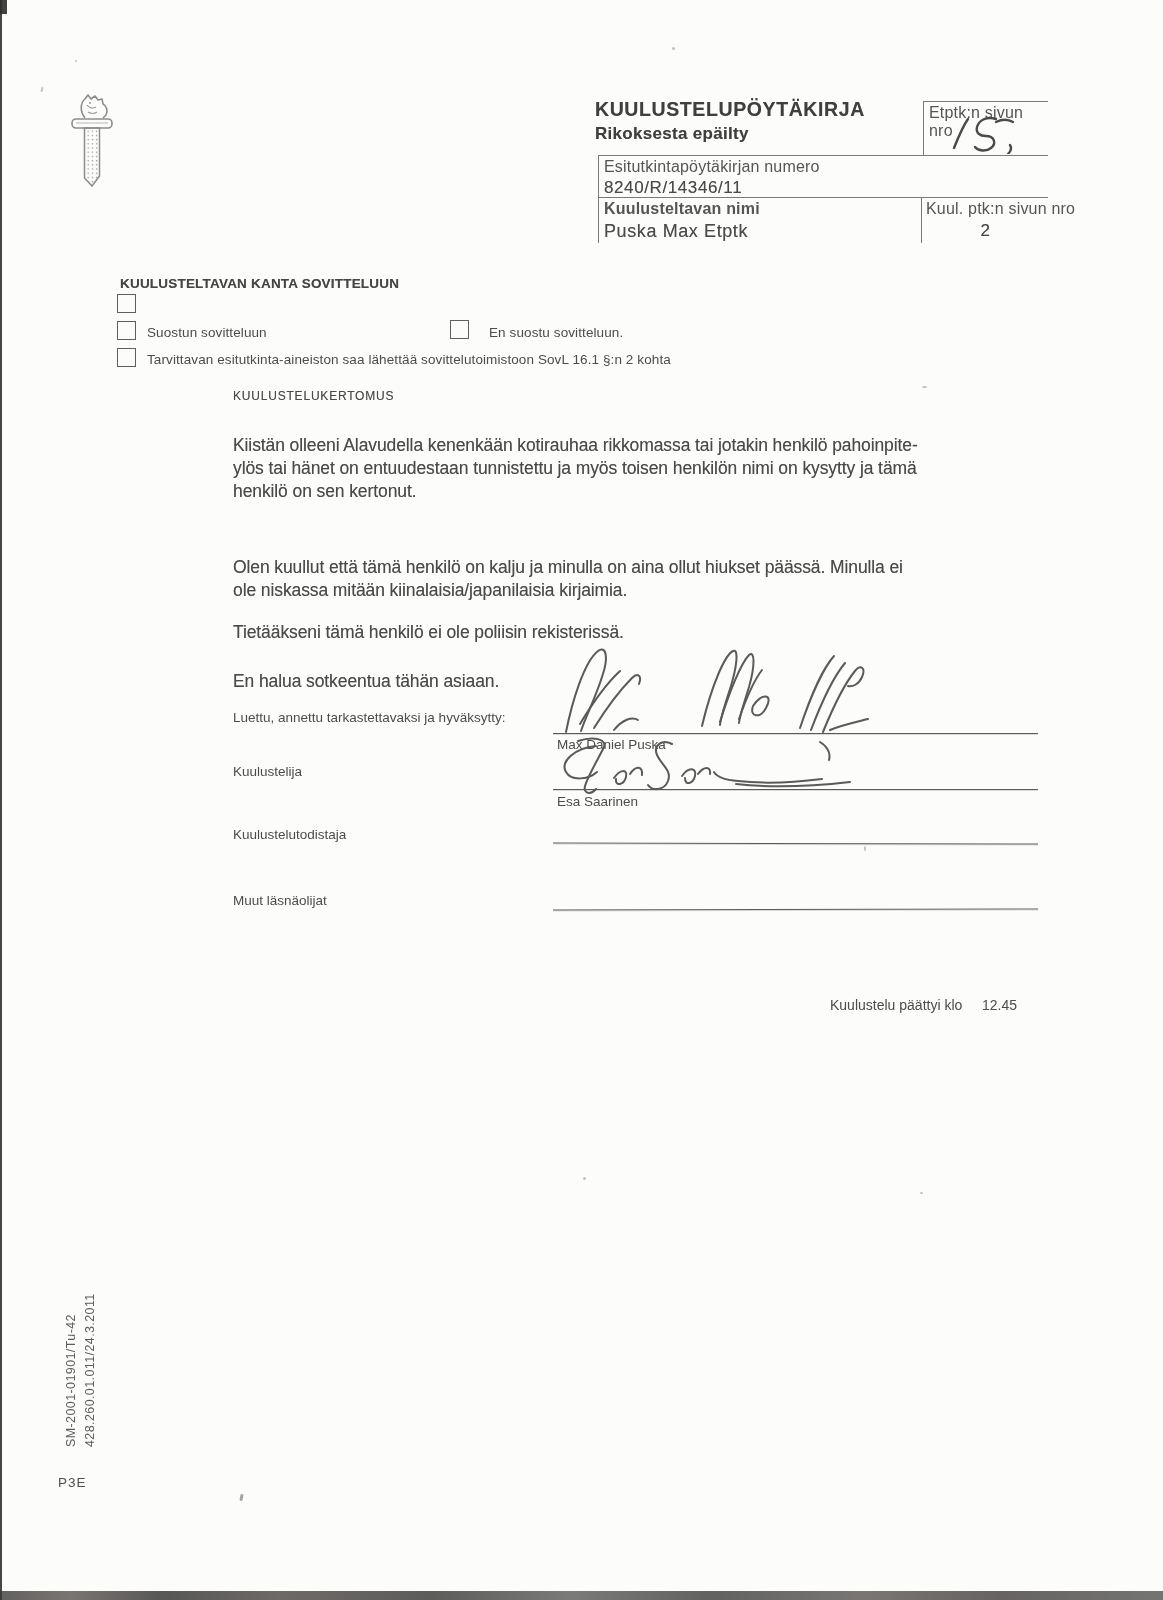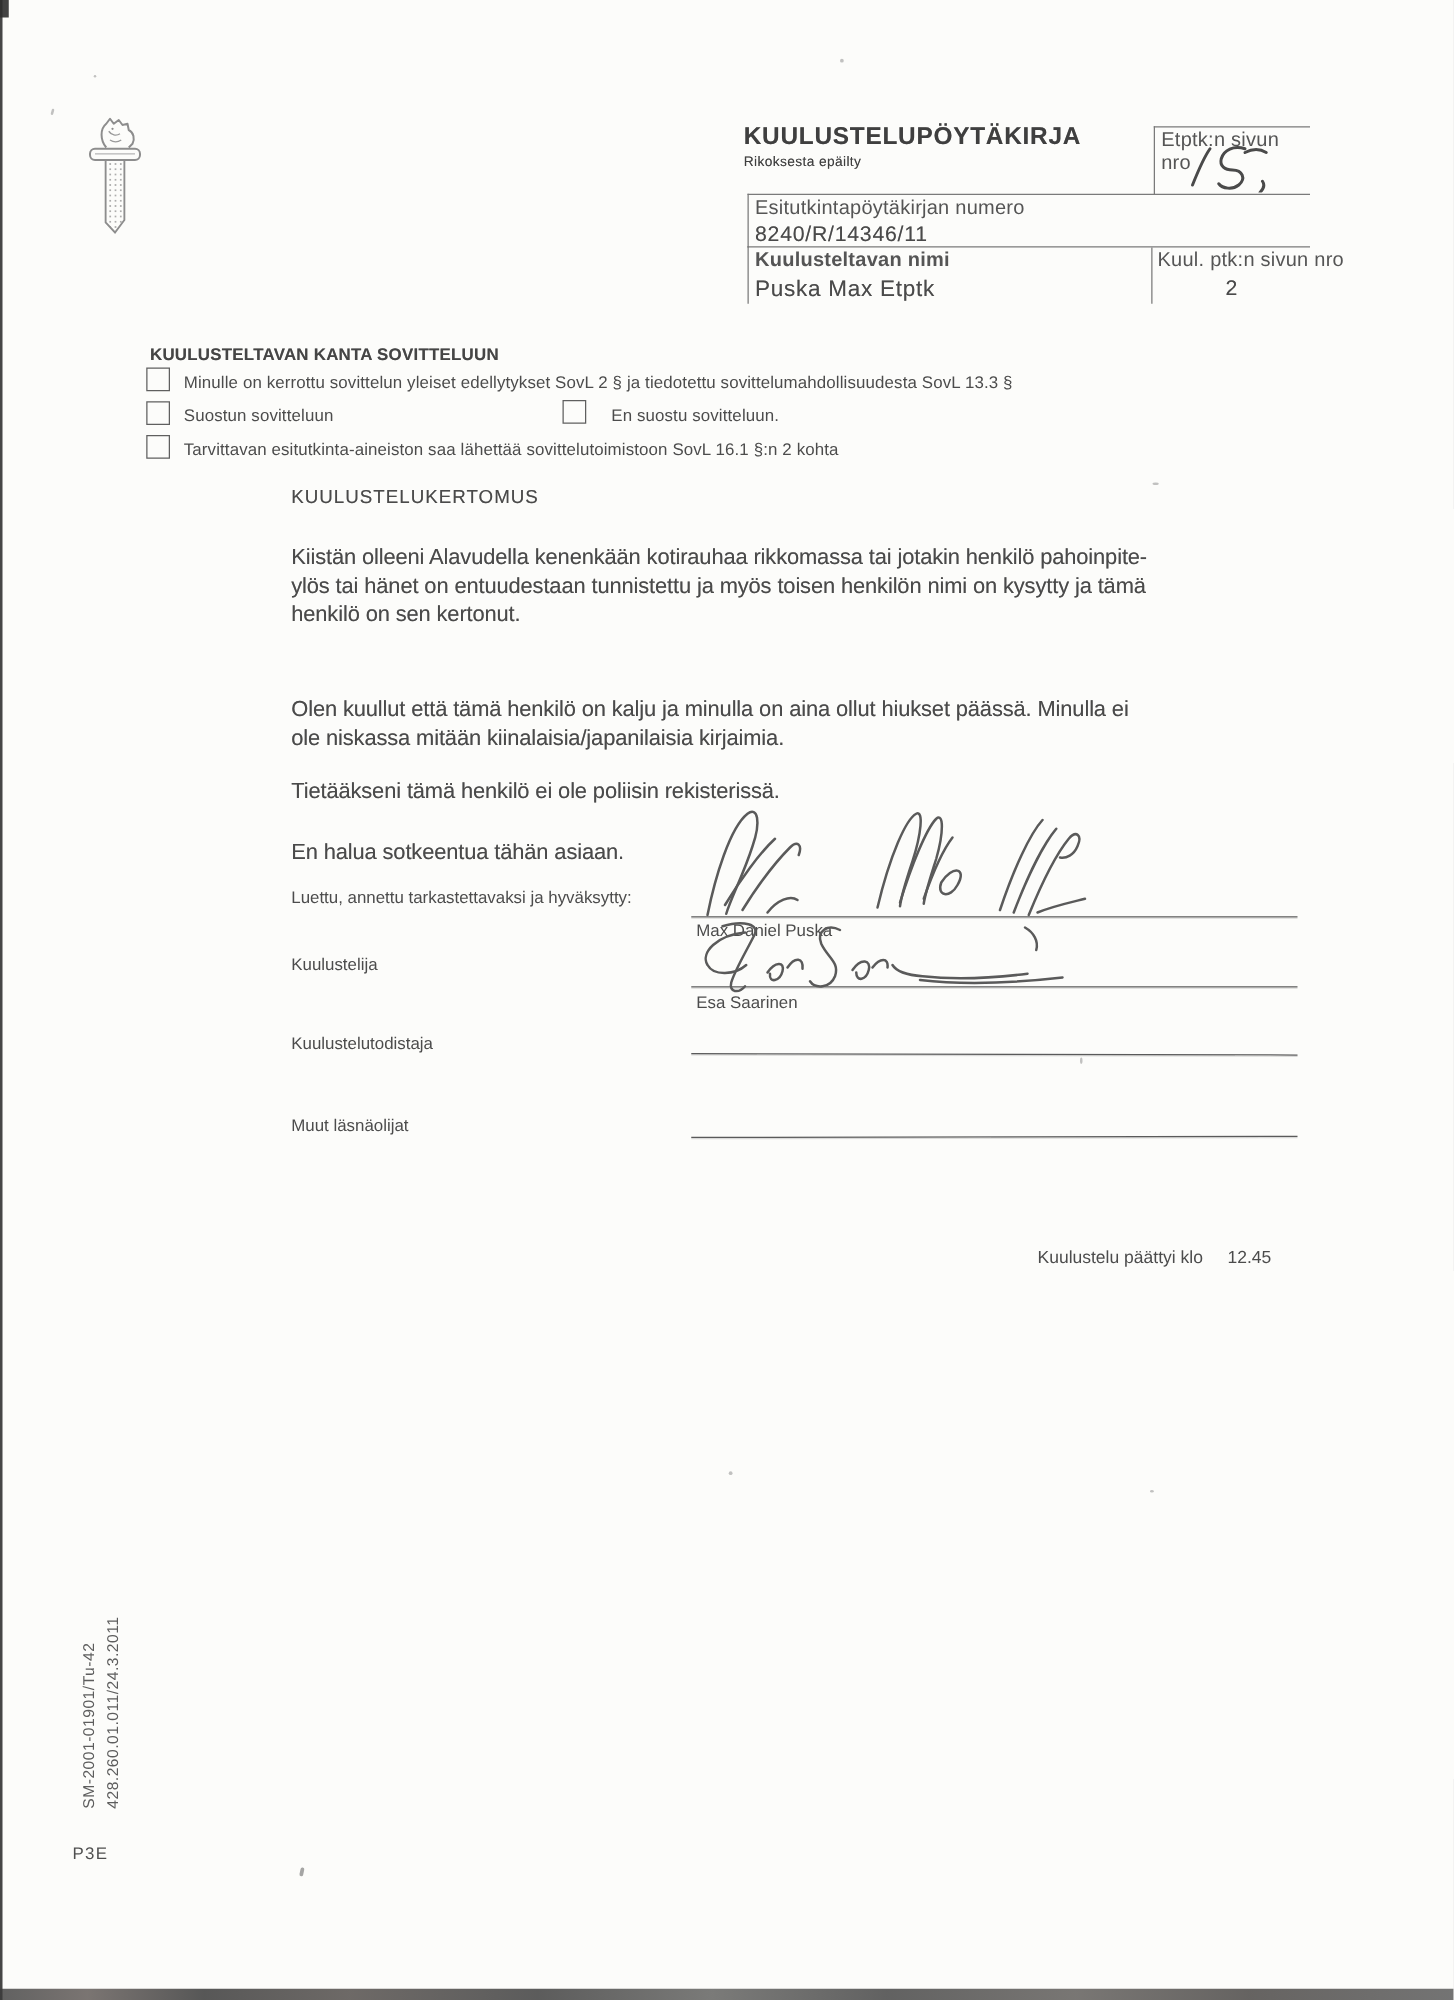--- a/index.html
+++ b/index.html
@@ -10,30 +10,30 @@
     font-family:"Liberation Sans", sans-serif;
     color:#474747;
     overflow:hidden;
     margin:0 auto;
   }
   .abs{position:absolute;}
   .ink{color:#474747;text-shadow:0 0 0.5px rgba(90,90,90,0.55);}
   .label-sm{font-size:16px;color:#555;letter-spacing:0.2px;}
   .field-val{font-size:17px;color:#4a4a4a;letter-spacing:0.6px;}
   .title-main{font-size:19.5px;font-weight:bold;color:#3f3f3f;letter-spacing:0.6px;}
-  .title-sub{font-size:11px;font-weight:normal;color:#3f3f3f;letter-spacing:0.3px;}
+  .title-sub{font-size:17px;font-weight:bold;color:#3f3f3f;letter-spacing:0.3px;}
   .sec-title{font-size:13.5px;font-weight:bold;color:#454545;letter-spacing:0.2px;}
   .cb{
     width:19px;height:19px;
     border:1.6px solid #5f5f5f;
     background:transparent;
     box-sizing:border-box;
   }
   .cb-label{font-size:13.5px;color:#4c4c4c;letter-spacing:0.1px;white-space:nowrap;}
-  .stmt-title{font-size:15px;color:#4a4a4a;letter-spacing:0.8px;}
+  .stmt-title{font-size:12px;color:#4a4a4a;letter-spacing:0.8px;}
   .body-line{font-size:17.5px;line-height:23px;color:#4a4a4a;white-space:nowrap;letter-spacing:-0.1px;}
   .sig-label{font-size:13.5px;color:#4c4c4c;white-space:nowrap;}
   .sig-line{border-top:1.6px solid #5a5a5a;box-shadow:0 1px 0 rgba(60,60,60,0.18);}
   .sig-name{font-size:13.5px;color:#4c4c4c;white-space:nowrap;}
   .footer-txt{font-size:14px;color:#4c4c4c;white-space:nowrap;}
   .margin-codes{
     transform:rotate(-90deg);
     transform-origin:0 0;
     white-space:nowrap;
     font-size:12.5px;
@@ -113,21 +113,20 @@
     <div class="field-val ink" style="padding:3px 0 0 5px;font-size:18px;">Puska Max Etptk</div>
     <div class="abs" style="left:322px;top:0;width:127px;height:45px;border-left:1.5px solid #7a7a7a;">
       <div class="label-sm" style="padding:2px 0 0 4px;white-space:nowrap;">Kuul. ptk:n sivun nro</div>
       <div class="field-val ink" style="text-align:center;padding-top:3px;">2</div>
     </div>
   </div>
 
   <div class="abs sec-title ink" style="left:120px;top:276px;">KUULUSTELTAVAN KANTA SOVITTELUUN</div>
 
   <div class="abs cb" style="left:117px;top:294px;"></div>
-  <div class="abs cb-label" style="left:147px;top:298px;">Minulle on kerrottu sovittelun yleiset edellytykset SovL 2 § ja tiedotettu sovittelumahdollisuudesta SovL 13.3 §</div>
 
   <div class="abs cb" style="left:117px;top:321px;"></div>
   <div class="abs cb-label" style="left:147px;top:325px;">Suostun sovitteluun</div>
 
   <div class="abs cb" style="left:450px;top:320px;"></div>
   <div class="abs cb-label" style="left:489px;top:325px;">En suostu sovitteluun.</div>
 
   <div class="abs cb" style="left:117px;top:348px;"></div>
   <div class="abs cb-label" style="left:147px;top:352px;">Tarvittavan esitutkinta-aineiston saa lähettää sovittelutoimistoon SovL 16.1 §:n 2 kohta</div>
 

